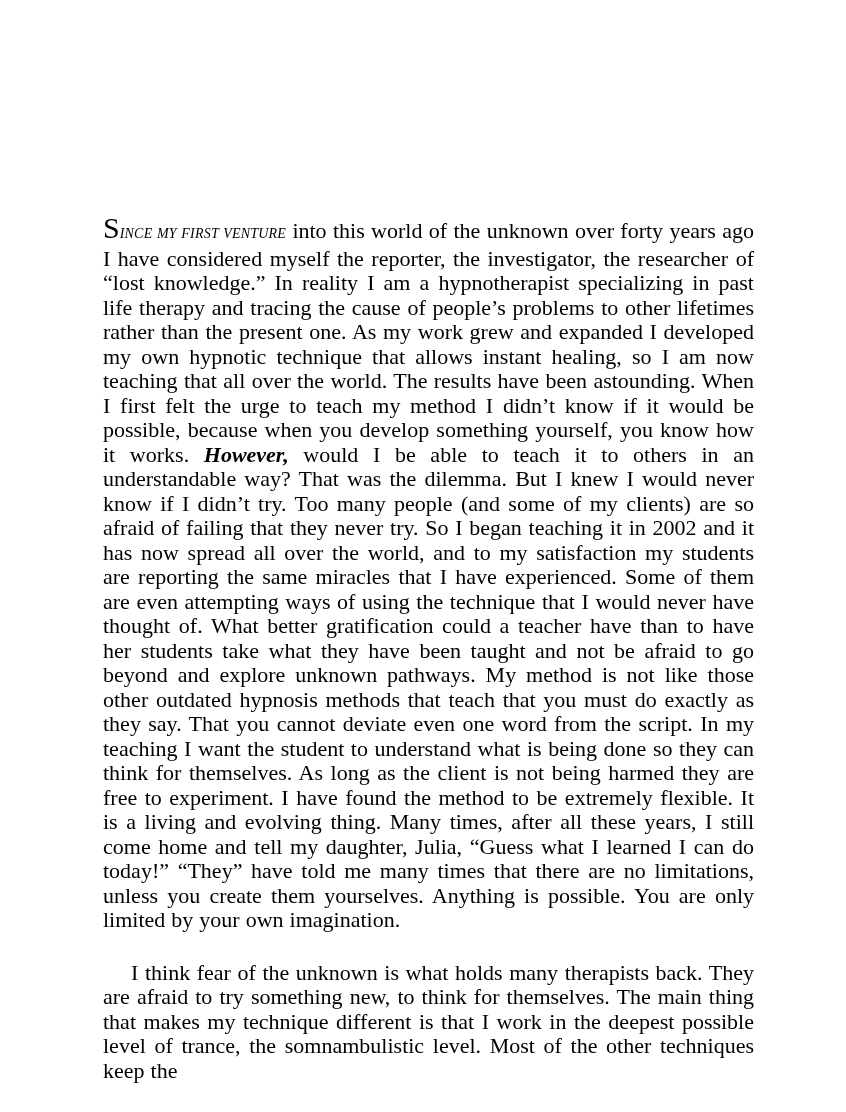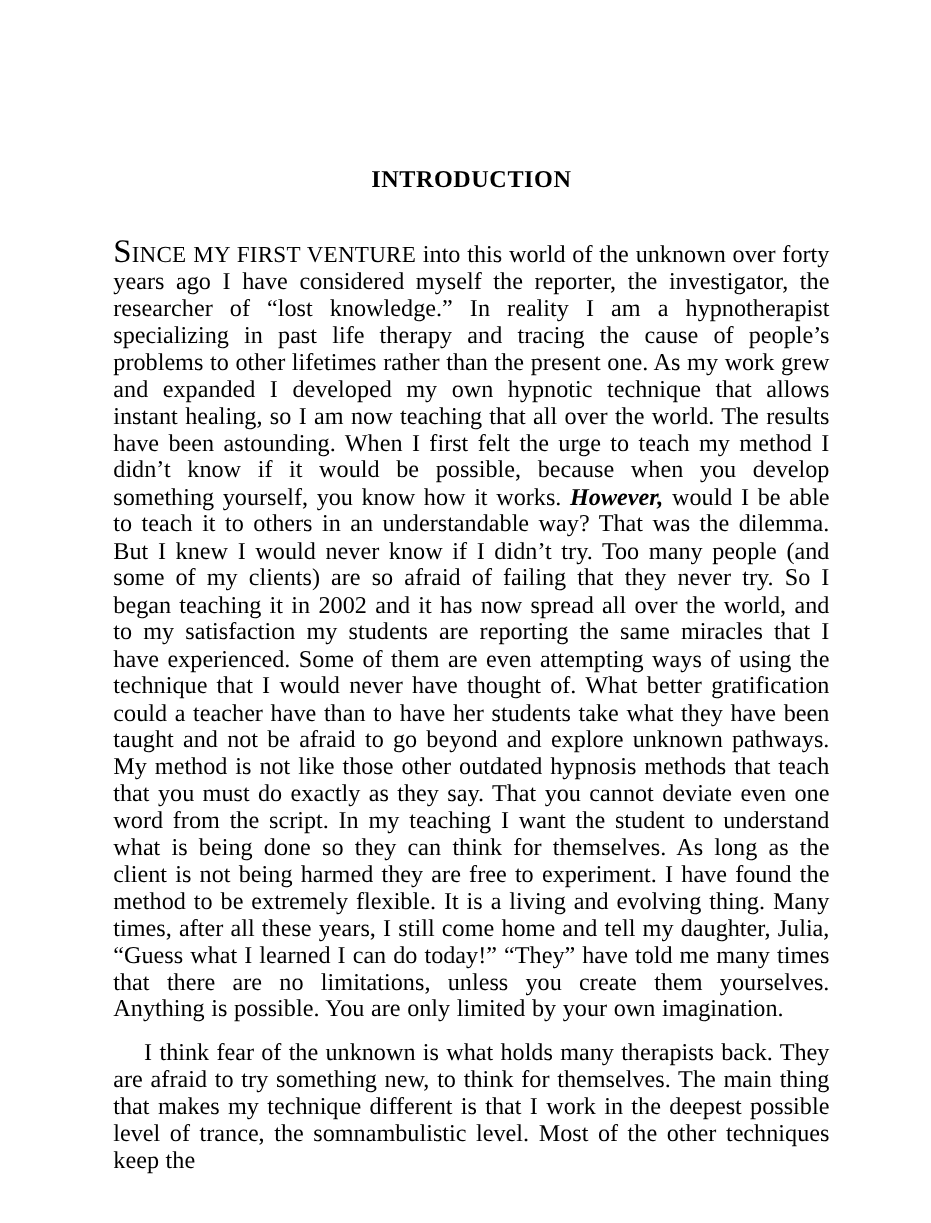--- a/index.html
+++ b/index.html
@@ -35,42 +35,42 @@
     width: 651px;
   }
   .para {
     margin: 0;
     font-size: 22px;
     line-height: 24.5px;
     text-align: justify;
     word-spacing: 0.5px;
   }
   .para.indented {
-    margin-top: 15px;
+    margin-top: 28px;
     text-indent: 28px;
   }
   .lead-cap {
     font-size: 30px;
     line-height: 0;
   }
   .small-caps-phrase {
-    font-size: 21px;
+    font-size: 14px;
     letter-spacing: 0.2px;
+    font-style: italic;
   }
   .italic-word {
     font-style: italic;
     font-weight: bold;
   }
 </style>
 </head>
 <body>
 
 <div class="page">
 
-  <h1 class="chapter-title">INTRODUCTION</h1>
 
   <div class="text-block">
 
     <p class="para"><span class="lead-cap">S</span><span class="small-caps-phrase">INCE MY FIRST VENTURE</span><span> into this world of the unknown over forty years ago I have considered myself the reporter, the investigator, the researcher of “lost knowledge.” In reality I am a hypnotherapist specializing in past life therapy and tracing the cause of people’s problems to other lifetimes rather than the present one. As my work grew and expanded I developed my own hypnotic technique that allows instant healing, so I am now teaching that all over the world. The results have been astounding. When I first felt the urge to teach my method I didn’t know if it would be possible, because when you develop something yourself, you know how it works. </span><em class="italic-word">However,</em><span> would I be able to teach it to others in an understandable way? That was the dilemma. But I knew I would never know if I didn’t try. Too many people (and some of my clients) are so afraid of failing that they never try. So I began teaching it in 2002 and it has now spread all over the world, and to my satisfaction my students are reporting the same miracles that I have experienced. Some of them are even attempting ways of using the technique that I would never have thought of. What better gratification could a teacher have than to have her students take what they have been taught and not be afraid to go beyond and explore unknown pathways. My method is not like those other outdated hypnosis methods that teach that you must do exactly as they say. That you cannot deviate even one word from the script. In my teaching I want the student to understand what is being done so they can think for themselves. As long as the client is not being harmed they are free to experiment. I have found the method to be extremely flexible. It is a living and evolving thing. Many times, after all these years, I still come home and tell my daughter, Julia, “Guess what I learned I can do today!” “They” have told me many times that there are no limitations, unless you create them yourselves. Anything is possible. You are only limited by your own imagination.</span></p>
 
     <p class="para indented">I think fear of the unknown is what holds many therapists back. They are afraid to try something new, to think for themselves. The main thing that makes my technique different is that I work in the deepest possible level of trance, the somnambulistic level. Most of the other techniques keep the</p>
 
   </div>
 
 </div>

